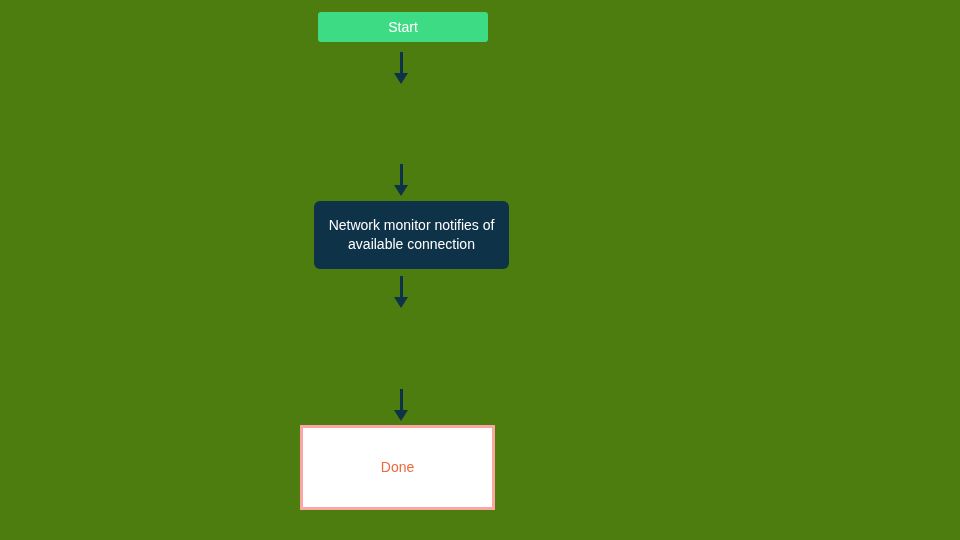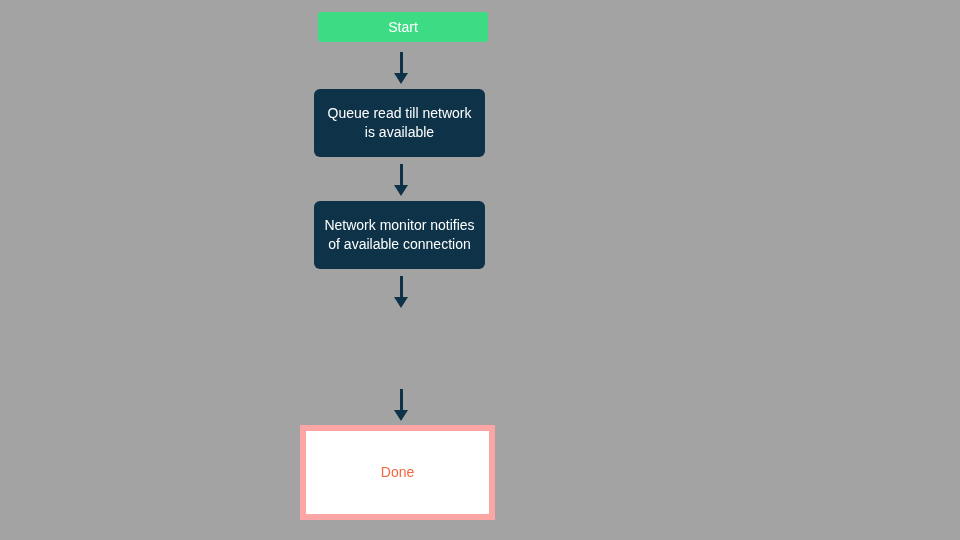--- a/index.html
+++ b/index.html
@@ -5,21 +5,21 @@
   * { margin: 0; padding: 0; box-sizing: border-box; }
   html, body {
     width: 960px; height: 540px;
     background: #ffffff;
     font-family: "Liberation Sans", sans-serif;
     overflow: hidden;
   }
   .canvas {
     position: relative;
     width: 960px; height: 540px;
-    background: #a3a3a3;
+    background: #4d7c0f;
   }
   .node {
     position: absolute;
     display: flex;
     align-items: center;
     justify-content: center;
     text-align: center;
     font-size: 14px;
     line-height: 19px;
   }
@@ -29,26 +29,26 @@
     color: #ffffff;
     border-radius: 3px;
   }
   .node.process {
     background: #0e3349;
     color: #ffffff;
     border-radius: 6px;
     padding: 0 10px;
   }
   .node.process.queue   { left: 314px; top:  89px; width: 171px; height: 68px; }
-  .node.process.monitor { left: 314px; top: 201px; width: 171px; height: 68px; }
+  .node.process.monitor { left: 314px; top: 201px; width: 195px; height: 68px; }
   .node.process.update  { left: 314px; top: 313px; width: 171px; height: 67px; }
   .node.end {
-    left: 300px; top: 425px; width: 195px; height: 95px;
+    left: 300px; top: 425px; width: 195px; height: 85px;
     background: #ffffff;
-    border: 6px solid #fca5a5;
+    border: 3px solid #fca5a5;
     color: #f2683c;
     border-radius: 0;
   }
   .arrow {
     position: absolute;
     left: 394px;
     width: 14px;
     display: flex;
     flex-direction: column;
     align-items: center;
@@ -75,23 +75,20 @@
 
   <div class="node start">
     <span>Start</span>
   </div>
 
   <div class="arrow a1">
     <div class="arrow-line"></div>
     <div class="arrow-head"></div>
   </div>
 
-  <div class="node process queue">
-    <span>Queue read till network is available</span>
-  </div>
 
   <div class="arrow a2">
     <div class="arrow-line"></div>
     <div class="arrow-head"></div>
   </div>
 
   <div class="node process monitor">
     <span>Network monitor notifies of available connection</span>
   </div>
 

